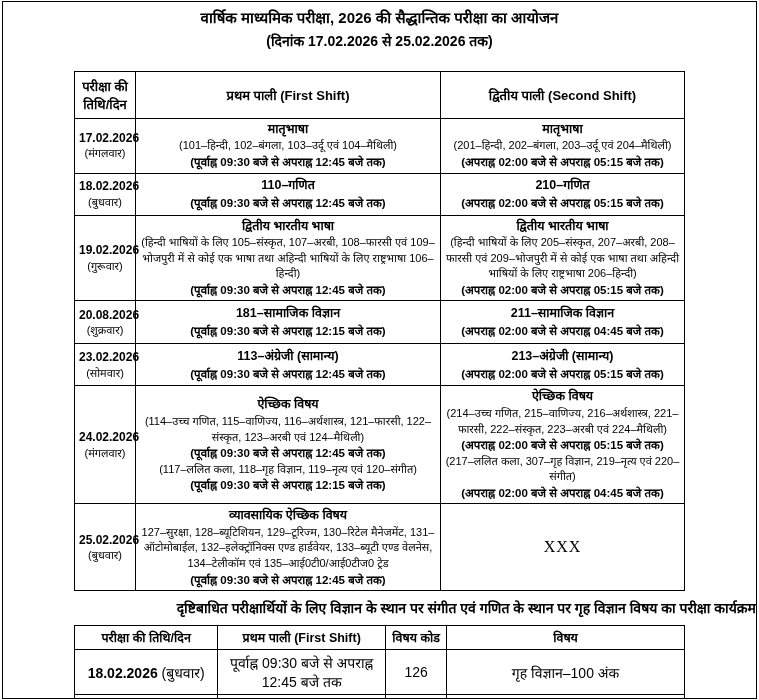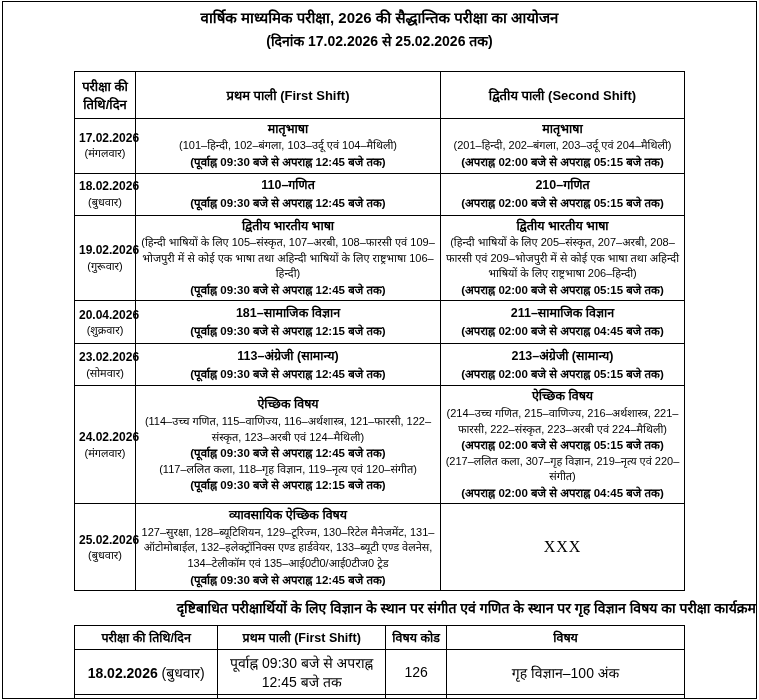--- a/index.html
+++ b/index.html
@@ -115,21 +115,21 @@
             <div class="line b">(पूर्वाह्न 09:30 बजे से अपराह्न 12:45 बजे तक)</div>
           </td>
           <td>
             <div class="line t">द्वितीय भारतीय भाषा</div>
             <div class="line">(हिन्दी भाषियों के लिए 205–संस्कृत, 207–अरबी, 208–फारसी एवं 209–भोजपुरी में से कोई एक भाषा तथा अहिन्दी भाषियों के लिए राष्ट्रभाषा 206–हिन्दी)</div>
             <div class="line b">(अपराह्न 02:00 बजे से अपराह्न 05:15 बजे तक)</div>
           </td>
         </tr>
         <tr style="height: 43px;">
           <td class="date-cell">
-            <div>20.04.2026</div>
+            <div>20.08.2026</div>
             <div class="day">(शुक्रवार)</div>
           </td>
           <td>
             <div class="line t">181–सामाजिक विज्ञान</div>
             <div class="line b">(पूर्वाह्न 09:30 बजे से अपराह्न 12:15 बजे तक)</div>
           </td>
           <td>
             <div class="line t">211–सामाजिक विज्ञान</div>
             <div class="line b">(अपराह्न 02:00 बजे से अपराह्न 04:45 बजे तक)</div>
           </td>

